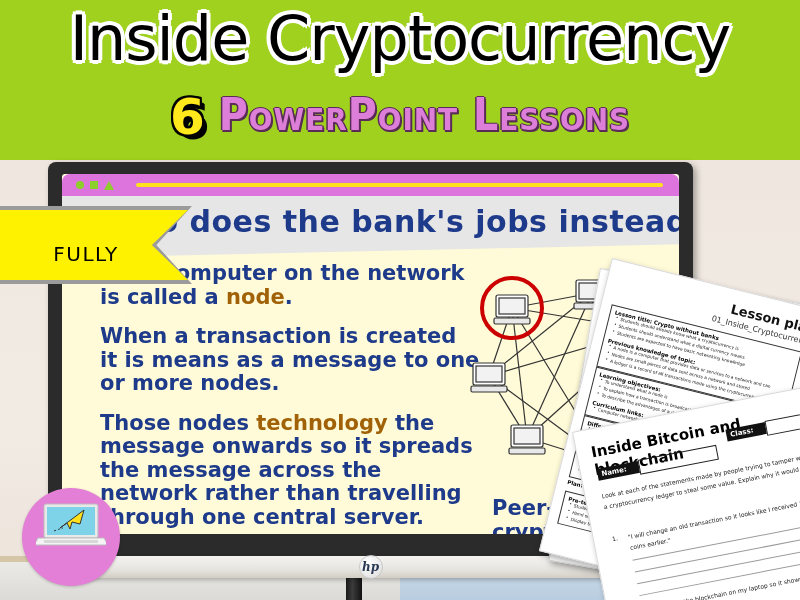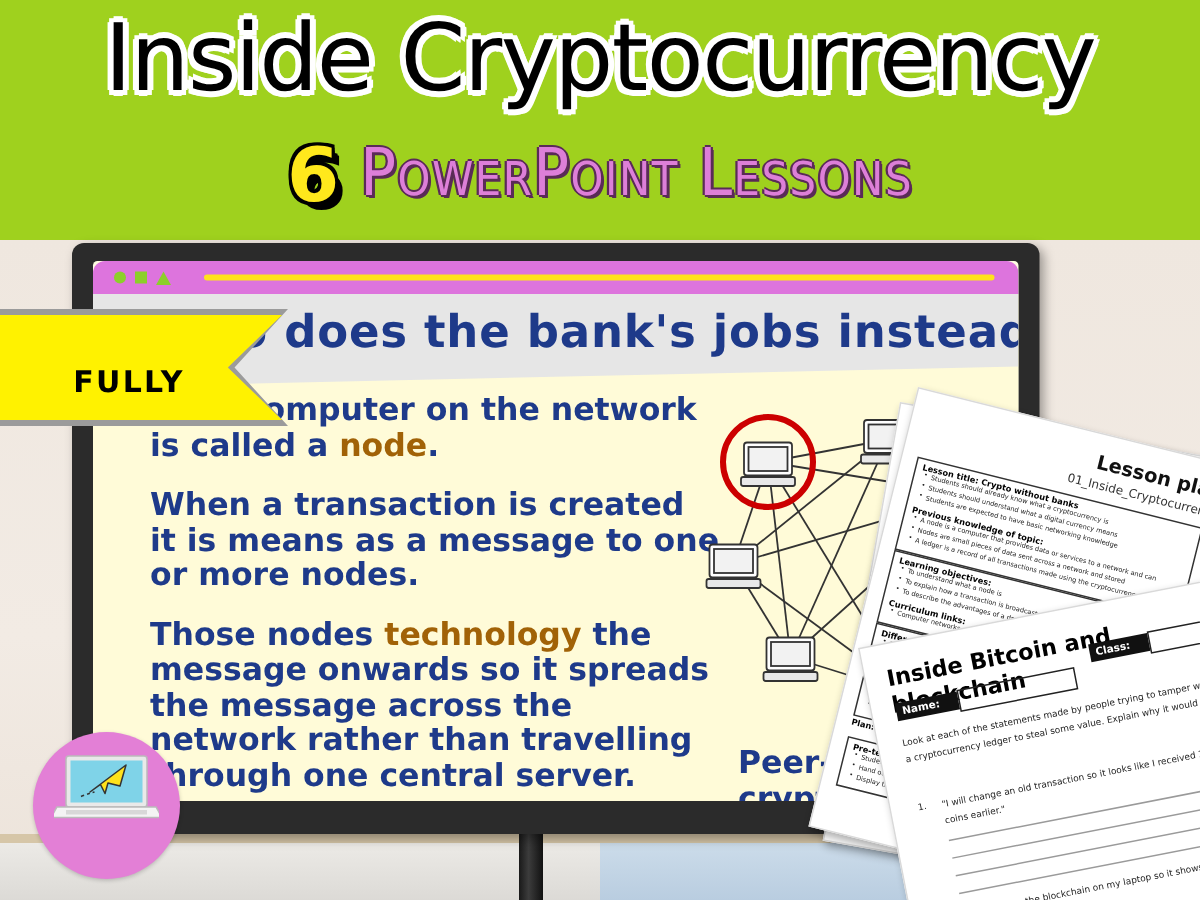--- a/index.html
+++ b/index.html
@@ -42,21 +42,21 @@
     font-size:50px;font-weight:bold;
     color:#ffe81c;
     text-shadow:
       2px 0 0 #000,-2px 0 0 #000,0 2px 0 #000,0 -2px 0 #000,
       2px 2px 0 #000,-2px 2px 0 #000,2px -2px 0 #000,-2px -2px 0 #000,
       4px 4px 0 #000, 5px 5px 0 #000;
     vertical-align:-4px;
   }
   .hdr-lessons{
     font-family:"DejaVu Sans Condensed","DejaVu Sans", sans-serif;
-    font-size:44px;font-weight:normal;
+    font-size:44px;font-weight:bold;
     font-variant:small-caps;
     letter-spacing:1px;
     color:#dd7fd8;
     margin-left:14px;
     text-shadow:
       1.5px 0 0 #5a2b57,-1.5px 0 0 #5a2b57,0 1.5px 0 #5a2b57,0 -1.5px 0 #5a2b57,
       2px 2px 0 #5a2b57;
   }
 
   
@@ -153,21 +153,21 @@
     z-index:40;
   }
   .banner-inner{
     position:absolute;left:4px;top:4px;width:190px;height:70px;
     background:#fff200;
     clip-path:polygon(0 0,100% 0,81% 50%,100% 100%,0 100%);
     display:flex;flex-direction:column;align-items:center;justify-content:center;
   }
   .banner-inner span{
     font-family:"DejaVu Sans", sans-serif;
-    font-size:20px;font-weight:700;color:#000;letter-spacing:1.5px;
+    font-size:20px;font-weight:400;color:#000;letter-spacing:1.5px;
     line-height:1.18;
     margin-left:-14px;
     margin-top:20px;
   }
 
   
   .logo{
     position:absolute;left:22px;top:488px;width:98px;height:98px;
     border-radius:50%;background:#e37fd6;
     z-index:45;
@@ -331,20 +331,23 @@
               <rect x="-18" y="10" width="36" height="6" rx="1.5" fill="#e8e8e8"></rect>
             </g>
           </g>
           <circle cx="45" cy="50" r="30" fill="none" stroke="#cc0000" stroke-width="4"></circle>
         </svg>
 
         <div class="p2p-caption">Peer-to-peer cryptocurrency network</div>
       </div>
     </div>
 
+    <div class="monitor-chin">
+      <div class="hp-badge">hp</div>
+    </div>
   </div>
 
   <div class="paper paper-lesson2"></div>
 
   <div class="paper paper-lesson">
     <div class="pl-title">
       <span class="t1">Lesson plan</span>
       <span class="t2">01_Inside_Cryptocurrency</span>
     </div>
 

